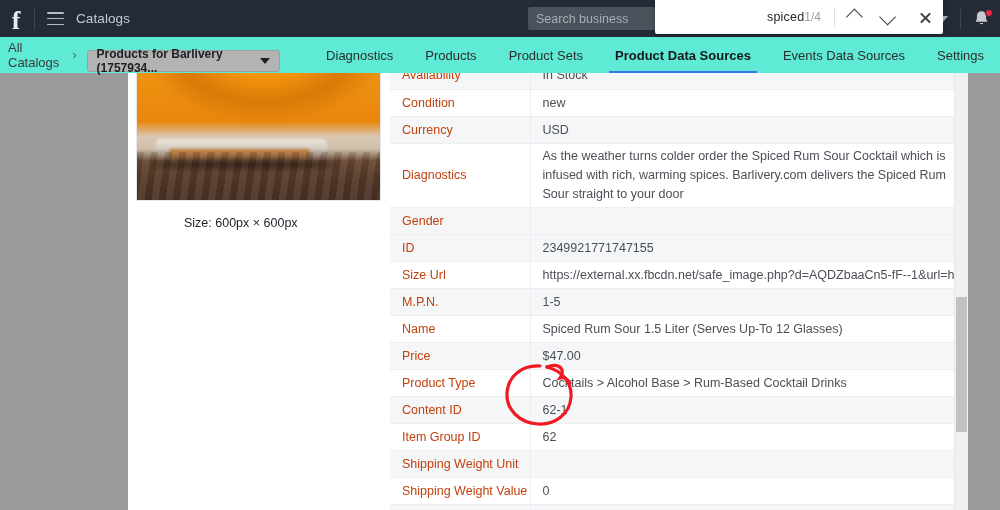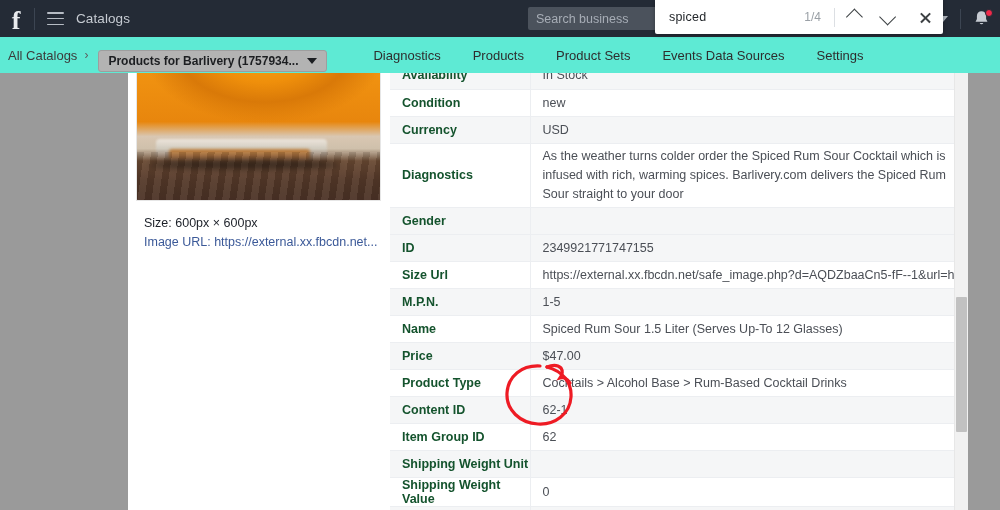--- a/index.html
+++ b/index.html
@@ -51,21 +51,21 @@
     background:#f02849;border:1px solid #242b36;box-sizing:border-box;
   }
 
   
   .findbar{
     position:absolute;left:655px;top:0;width:288px;height:34px;background:#ffffff;
     box-shadow:0 1px 4px rgba(0,0,0,.33);display:flex;align-items:center;z-index:60;
     border-bottom-left-radius:2px;border-bottom-right-radius:2px;
   }
   .find-text{
-    flex:1;font-size:12.5px;color:#23272b;padding-left:14px;letter-spacing:.2px;
+    flex:1;font-size:12.5px;color:#23272b;padding-left:14px;letter-spacing:.2px;text-align:right;
   }
   .find-count{font-size:12px;color:#9aa0a6;padding-right:13px;}
   .find-sep{width:1px;height:19px;background:#dcdfe3;}
   .find-btn{
     width:36px;height:34px;display:flex;align-items:center;justify-content:center;cursor:pointer;
   }
   .chev{width:11px;height:11px;border-left:1.6px solid #3c4043;border-bottom:1.6px solid #3c4043;}
   .chev.up{transform:rotate(135deg) translate(-1px,-1px);}
   .chev.down{transform:rotate(-45deg) translate(-1px,-1px);}
   .xmark{position:relative;width:13px;height:13px;}
@@ -133,32 +133,32 @@
   }
   .thumb .grain{
     position:absolute;left:0;top:64%;width:100%;height:36%;
     background:repeating-linear-gradient(98deg,rgba(0,0,0,.10) 0 7px,rgba(255,255,255,.05) 7px 14px);
     filter:blur(.6px);
   }
   .thumb .shadow{
     position:absolute;left:5%;top:70%;width:78%;height:7%;
     background:rgba(0,0,0,.45);border-radius:50%;filter:blur(3px);
   }
-  .meta{margin-top:13px;padding-left:8px;font-size:12.5px;line-height:18px;}
+  .meta{margin-top:13px;padding-left:8px;font-size:12.5px;line-height:18px;margin-left:40px;}
   .meta .size{color:#1d2129;}
   .meta .url-line{color:#3b5998;margin-top:1px;}
 
   .right-pane{flex:1;position:relative;overflow:hidden;}
   .table{width:100%;border-collapse:collapse;table-layout:fixed;}
   .table tr{height:27px;}
   .table td{
     font-size:12.5px;color:#4b4f56;vertical-align:middle;padding:0 0 0 12px;
     border-bottom:1px solid #eceef1;box-sizing:border-box;
   }
-  .table td.key{width:140px;color:#14532d;border-right:1px solid #eceef1;font-weight:bold;}
+  .table td.key{width:140px;color:#c2410c;border-right:1px solid #eceef1;}
   .table td.val{color:#4b4f56;white-space:nowrap;overflow:hidden;text-overflow:ellipsis;}
   .table tr.alt td{background:#f5f6f7;}
   .table tr.tall{height:44px;}
   .table tr.tall td{line-height:19px;white-space:normal;padding-top:3px;padding-bottom:3px;}
   .table tr.tall td.val{white-space:normal;}
 
   
   .tscroll{
     position:absolute;right:0;top:0;width:14px;height:100%;background:#f1f1f1;
     border-left:1px solid #e7e7e7;box-sizing:border-box;
@@ -231,39 +231,39 @@
   <div class="allcat">All Catalogs</div>
   <div class="bc-arrow">›</div>
   <div class="catalog-pill">
     <div class="pill-text">Products for Barlivery (1757934...</div>
     <div class="pill-caret"></div>
   </div>
   <div class="navtabs">
     <div class="navtab">Diagnostics</div>
     <div class="navtab">Products</div>
     <div class="navtab">Product Sets</div>
+    <div class="navtab active">Product Data Sources</div>
     <div class="navtab">Events Data Sources</div>
     <div class="navtab">Settings</div>
   </div>
 </div>
 
 <div class="modal">
   <div class="modal-inner">
 
     <div class="left-pane">
       <div class="thumb">
         <div class="photo"></div>
         <div class="glass-base"></div>
         <div class="amber"></div>
         <div class="grain"></div>
         <div class="shadow"></div>
       </div>
       <div class="meta">
         <div class="size">Size: 600px × 600px</div>
-        <div class="url-line">Image URL: https://external.xx.fbcdn.net...</div>
       </div>
     </div>
 
     <div class="right-pane">
       <table class="table">
         <tbody>
           <tr class="alt">
             <td class="key">Availability</td>
             <td class="val">In Stock</td>
           </tr>

